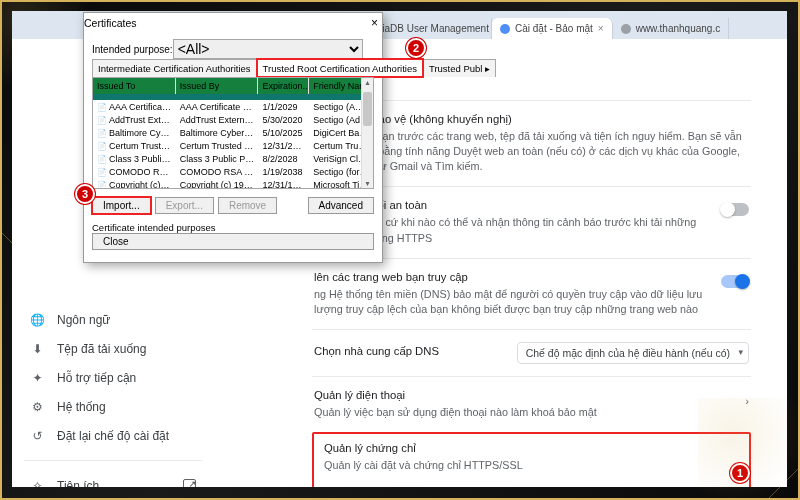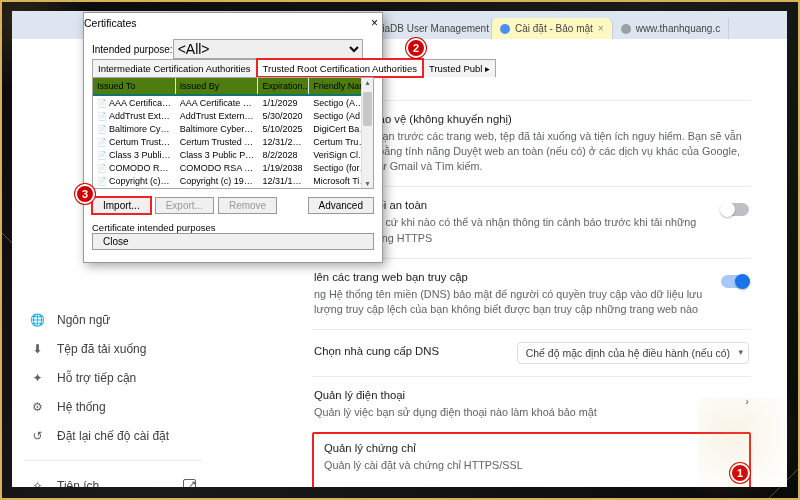--- a/index.html
+++ b/index.html
@@ -9,21 +9,21 @@
   .frame::before { left:-20px; top:-20px; }
   .frame::after { right:-20px; bottom:-20px; }
   .diag { position:absolute; inset:0; background:
     linear-gradient( 45deg, transparent 0 20px, rgba(214,179,90,0.4) 20px 21px, transparent 21px 200px) left top/260px 260px no-repeat,
     linear-gradient(-45deg, transparent 0 20px, rgba(214,179,90,0.4) 20px 21px, transparent 21px 200px) right bottom/260px 260px no-repeat; pointer-events:none; }
   .content { position:absolute; top:9px; left:10px; right:11px; bottom:11px; background:#fff; display:flex; flex-direction:column; }
 
   
   .tabstrip { height:28px; background:#dde6f0; display:flex; align-items:flex-end; font-size:10px; color:#444; padding-left:330px; overflow:hidden; }
   .tab { display:flex; align-items:center; gap:5px; padding:5px 8px; border-right:1px solid #c5d0dc; white-space:nowrap; max-width:150px; overflow:hidden; }
-  .tab.active { background:#fef9c3; border-radius:6px 6px 0 0;margin-top:19px; }
+  .tab.active { background:#ffffff; border-radius:6px 6px 0 0;margin-top:19px; }
   .tab .fav { width:10px; height:10px; border-radius:50%; background:#f2b84b; display:inline-block; flex-shrink:0; }
   .tab .fav.blue { background:#4e8ef7; }
   .tab .fav.grey { background:#9aa0a6; }
   .tab .x { color:#888; font-size:10px; }
 
   .main { flex:1; display:flex; overflow:hidden; }
   .sidebar { width:200px; background:#fff; padding:16px 0 0 12px; font-size:12px; color:#3c4043; border-right:0; }
   .side-item { display:flex; align-items:center; gap:12px; padding:7px 6px; border-radius:0 16px 16px 0; }
   .side-item .ic { width:15px; height:15px; color:#5f6368; display:inline-flex; align-items:center; justify-content:center; font-size:12px; }
   .side-item .ext { width:13px; height:13px; border:1.5px solid #5f6368; border-radius:2px; position:relative; }
@@ -54,21 +54,21 @@
   .dialog .closex { font-family:Arial; font-size:12px; padding:0 4px; }
   .dialog .bod { padding:6px 8px; }
   .dialog .lbl { display:flex; align-items:center; }
   .dialog select { font-size:14px; width:190px; border:1px solid #a7a7a7; }
   .dtabs { display:flex; border-bottom:1px solid #a7a7a7; font-size:9.5px; gap:0; position:relative; }
   .dtab { padding:3px 5px; border:1px solid #a7a7a7; border-bottom:0; background:#f3f3f3; white-space:nowrap; margin-bottom:-1px; }
   .dtab.active { background:#fff; }
   .dtab.hl { outline:2px solid #e22; outline-offset:-1px; position:relative; }
   .numb.n2 { top:-22px; right:-4px; }
   .listhead, .listrow { display:grid; grid-template-columns:1.3fr 1.3fr 0.8fr 1fr; font-size:9px; }
-  .listhead { background:#4d7c0f; border-bottom:2px solid #0f766e; }
+  .listhead { background:#15803d; border-bottom:6px solid #0f766e; }
   .listhead div { padding:3px 4px; border-right:1px solid #e1e1e1; white-space:nowrap; overflow:hidden; }
   .listwrap { border:1px solid #a7a7a7; height:112px; overflow:hidden; background:#fff; position:relative; }
   .listrow div { padding:1.5px 4px; white-space:nowrap; overflow:hidden; text-overflow:ellipsis; }
   .certicon::before { content:"📄"; font-size:8px; margin-right:2px; filter:grayscale(0.2); }
   .scroll { position:absolute; right:0; top:0; bottom:0; width:12px; background:#f0f0f0; border-left:1px solid #ddd; }
   .scroll .thumb { position:absolute; left:1px; right:1px; top:14px; height:34px; background:#c7c7c7; border-radius:2px; }
   .scroll::before{content:"▴";position:absolute;top:0;left:0;right:0;text-align:center;font-size:8px;color:#666;}
   .scroll::after{content:"▾";position:absolute;bottom:0;left:0;right:0;text-align:center;font-size:8px;color:#666;}
   .btnrow { display:flex; gap:4px; margin-top:8px; align-items:center; }
   .btn { border:1px solid #999; background:#f0f0f0; padding:2px 10px; font-size:10px; color:#000; }

